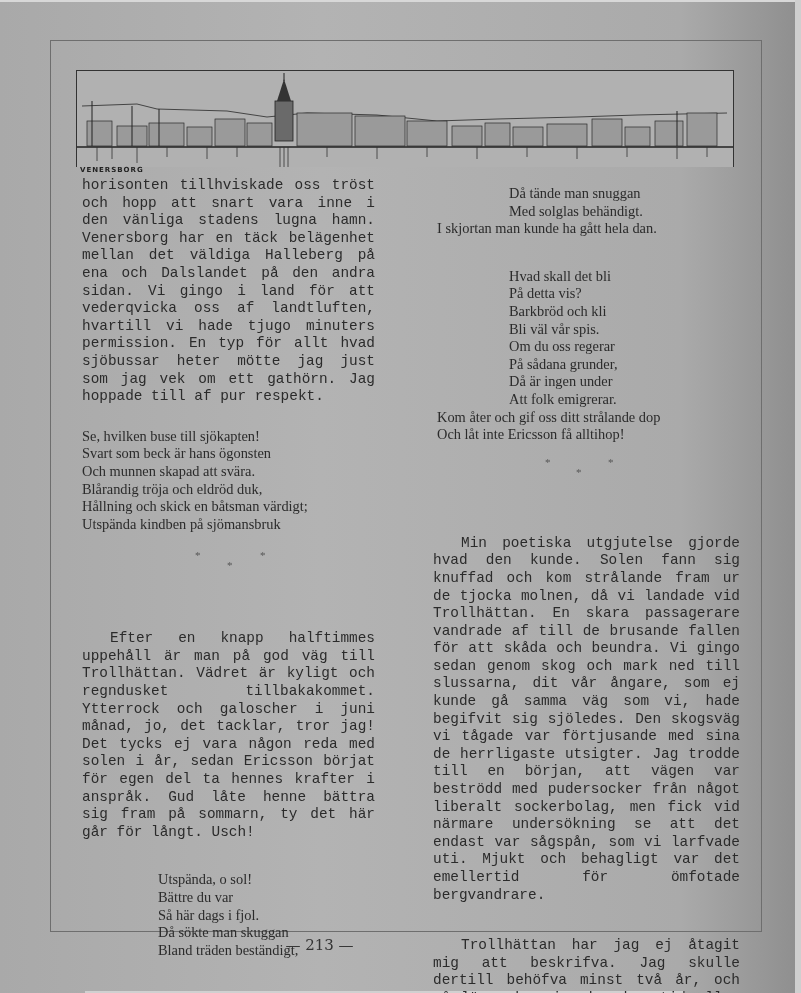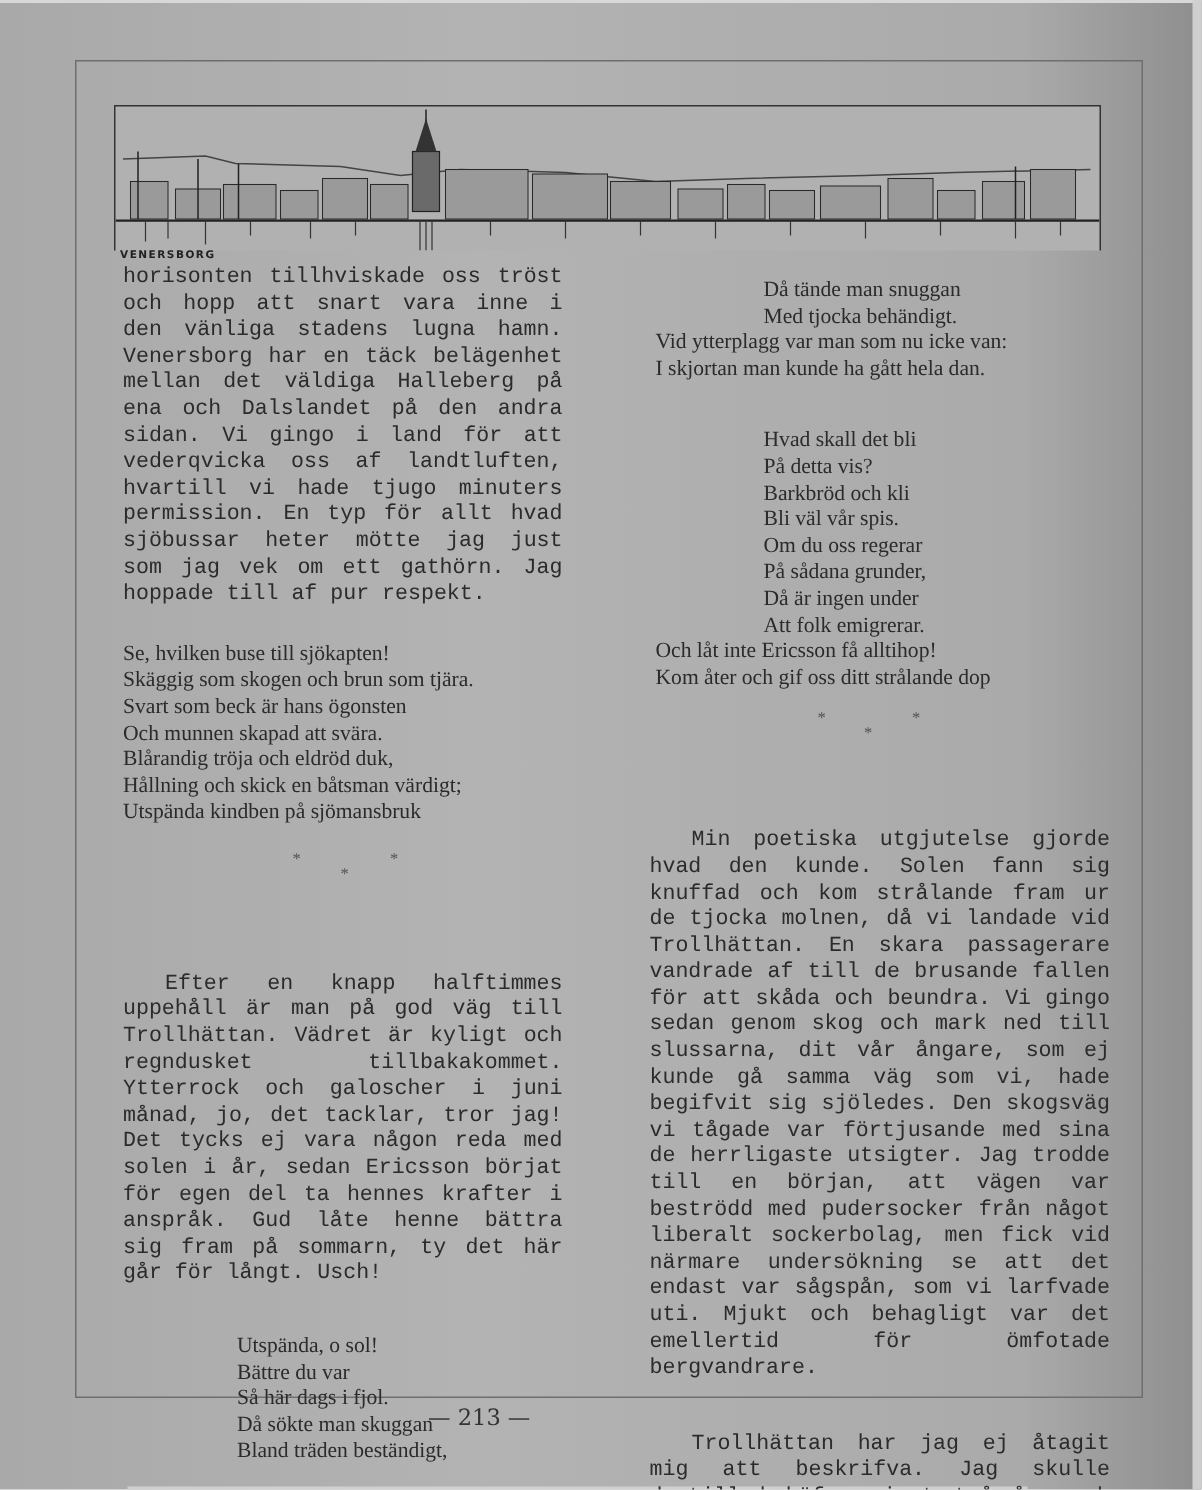--- a/index.html
+++ b/index.html
@@ -111,21 +111,20 @@
     </g>
   </svg>
 </div>
 <div class="illus-caption">VENERSBORG</div>
 
 <div class="col col-left">
   <p>horisonten tillhviskade oss tröst och hopp att snart vara inne i den vänliga stadens lugna hamn. Venersborg har en täck belägenhet mellan det väldiga Halleberg på ena och Dalslandet på den andra sidan. Vi gingo i land för att vederqvicka oss af landtluften, hvartill vi hade tjugo minuters permission. En typ för allt hvad sjöbussar heter mötte jag just som jag vek om ett gathörn. Jag hoppade till af pur respekt.</p>
   <div style="height:22px"></div>
   <ul class="poem" style="padding-left:-4px">
     <li>Se, hvilken buse till sjökapten!</li>
-    <li>Skäggig som skogen och brun som tjära.</li>
     <li>Svart som beck är hans ögonsten</li>
     <li>Och munnen skapad att svära.</li>
     <li>Blårandig tröja och eldröd duk,</li>
     <li>Hållning och skick en båtsman värdigt;</li>
     <li>Utspända kindben på sjömansbruk</li>
   </ul>
   <div class="asterism" style="margin-top:12px;height:52px">
     <span style="left:113px;top:2px">*</span>
     <span style="left:178px;top:2px">*</span>
     <span style="left:145px;top:12px">*</span>
@@ -137,40 +136,39 @@
     <li>Bättre du var</li>
     <li>Så här dags i fjol.</li>
     <li>Då sökte man skuggan</li>
     <li>Bland träden beständigt,</li>
   </ul>
 </div>
 
 <div class="col col-right">
   <ul class="poem" style="padding-left:76px">
     <li>Då tände man snuggan</li>
-    <li>Med tjocka behändigt.</li>
+    <li>Med solglas behändigt.</li>
   </ul>
   <ul class="poem" style="padding-left:4px">
-    <li>Vid ytterplagg var man som nu icke van:</li>
     <li>I skjortan man kunde ha gått hela dan.</li>
   </ul>
   <div style="height:30px"></div>
   <ul class="poem" style="padding-left:76px">
     <li>Hvad skall det bli</li>
     <li>På detta vis?</li>
     <li>Barkbröd och kli</li>
     <li>Bli väl vår spis.</li>
     <li>Om du oss regerar</li>
     <li>På sådana grunder,</li>
     <li>Då är ingen under</li>
     <li>Att folk emigrerar.</li>
   </ul>
   <ul class="poem" style="padding-left:4px">
+    <li>Kom åter och gif oss ditt strålande dop</li>
     <li>Och låt inte Ericsson få alltihop!</li>
-    <li>Kom åter och gif oss ditt strålande dop</li>
   </ul>
   <div class="asterism" style="height:50px;margin-top:8px">
     <span style="left:112px;top:2px">*</span>
     <span style="left:175px;top:2px">*</span>
     <span style="left:143px;top:12px">*</span>
   </div>
   <p class="indent">Min poetiska utgjutelse gjorde hvad den kunde. Solen fann sig knuffad och kom strålande fram ur de tjocka molnen, då vi landade vid Trollhättan. En skara passagerare vandrade af till de brusande fallen för att skåda och beundra. Vi gingo sedan genom skog och mark ned till slussarna, dit vår ångare, som ej kunde gå samma väg som vi, hade begifvit sig sjöledes. Den skogsväg vi tågade var förtjusande med sina de herrligaste utsigter. Jag trodde till en början, att vägen var beströdd med pudersocker från något liberalt sockerbolag, men fick vid närmare undersökning se att det endast var sågspån, som vi larfvade uti. Mjukt och behagligt var det emellertid för ömfotade bergvandrare.</p>
   <p class="indent">Trollhättan har jag ej åtagit mig att beskrifva. Jag skulle dertill behöfva minst två år, och så länge har jag hvarken tid eller kappsäck att stanna. Jag har dessutom min egen åsigt om saken, som jag i korthet skall anföra:</p>
 </div>
 

